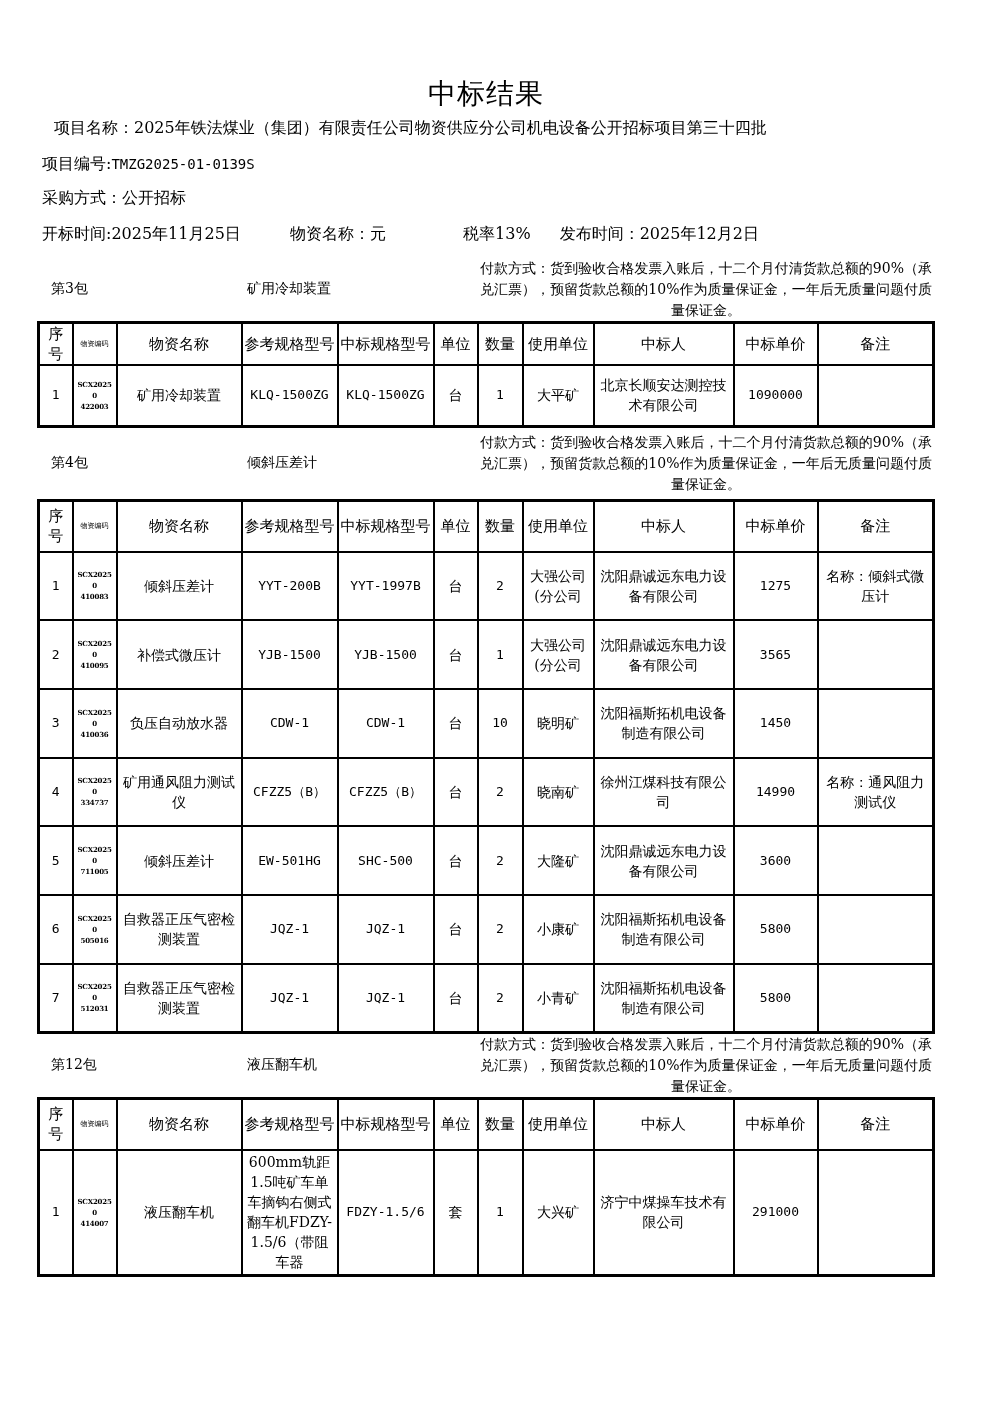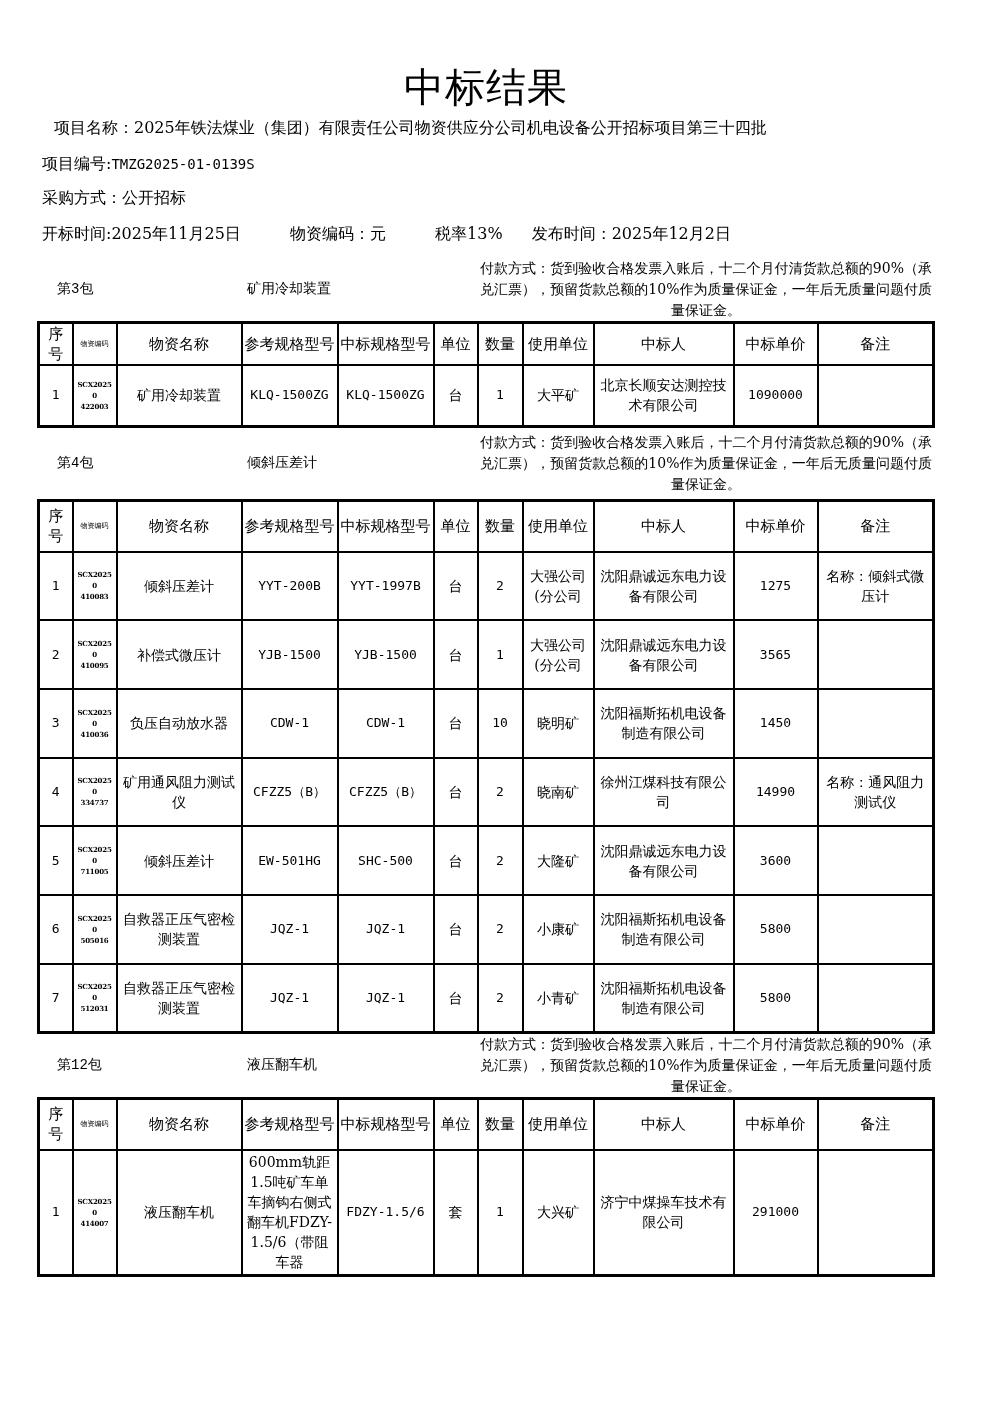--- a/index.html
+++ b/index.html
@@ -1,23 +1,23 @@
 <!DOCTYPE html>
 <html><head>
 <meta charset="utf-8">
 <style>
   html, body { margin: 0; padding: 0; background: #ffffff; }
   body { width: 992px; height: 1403px; position: relative; overflow: hidden;
          font-family: "DejaVu Serif", "Liberation Serif", serif; color: #000; }
-  .title { position: absolute; top: 60px; left: 0; width: 972px; text-align: center;
-           font-size: 40px; letter-spacing: 1px; font-family: "DejaVu Sans", sans-serif; font-weight: normal; }
+  .title { position: absolute; top: 75px; left: 0; width: 972px; text-align: center;
+           font-size: 28px; letter-spacing: 1px; font-family: "DejaVu Sans", sans-serif; font-weight: normal; }
   .meta { position: absolute; left: 42px; font-size: 16px; white-space: nowrap; }
   .meta span { display: inline-block; }
   .pkg { position: absolute; left: 37px; width: 895px; height: 64px; font-size: 14px; }
-  .pkg .no { position: absolute; left: 20px; top: 22px; font-family: Liberation Mono, monospace; }
+  .pkg .no { position: absolute; left: 14px; top: 22px; }
   .pkg .name { position: absolute; left: 210px; top: 22px; }
   .pkg .pay { position: absolute; left: 443px; top: 0; width: 452px; line-height: 21px;
               text-align: justify; text-align-last: center; font-size: 14px; }
   table { position: absolute; left: 37px; border-collapse: collapse; table-layout: fixed;
           width: 895px; border: 3px solid #000; font-size: 14px; }
   td, th { border: 2px solid #000; text-align: center; vertical-align: middle;
            padding: 0 2px; font-weight: normal; line-height: 20px; word-break: break-all; }
   th { font-size: 15px; }
   .code { font-size: 7px; line-height: 11px; font-weight: bold; letter-spacing: -0.2px; }
   .codehead { font-size: 7px; }
@@ -32,22 +32,22 @@
   <span>项目名称：</span><span>2025年铁法煤业（集团）有限责任公司物资供应分公司机电设备公开招标项目第三十四批</span>
 </div>
 <div class="meta" style="top:154px;">
   <span>项目编号:</span><span class="mono" style="font-size:14px">TMZG2025-01-0139S</span>
 </div>
 <div class="meta" style="top:188px;">
   <span>采购方式：</span><span>公开招标</span>
 </div>
 <div class="meta" style="top:224px;">
   <span>开标时间:</span><span>2025年11月25日</span>
-  <span style="margin-left:44px">物资编码：</span><span>元</span>
-  <span style="margin-left:44px">税率13%</span>
+  <span style="margin-left:44px">物资名称：</span><span>元</span>
+  <span style="margin-left:72px">税率13%</span>
   <span style="margin-left:24px">发布时间：</span><span>2025年12月2日</span>
 </div>
 
 <div id="pkg-container">
   <div class="pkg" style="top: 258px;">
     <span class="no">第3包</span>
     <span class="name">矿用冷却装置</span>
     <div class="pay">付款方式：货到验收合格发票入账后，十二个月付清货款总额的90%（承兑汇票），预留货款总额的10%作为质量保证金，一年后无质量问题付质量保证金。</div>
   </div>
   <table style="top: 321px;">

